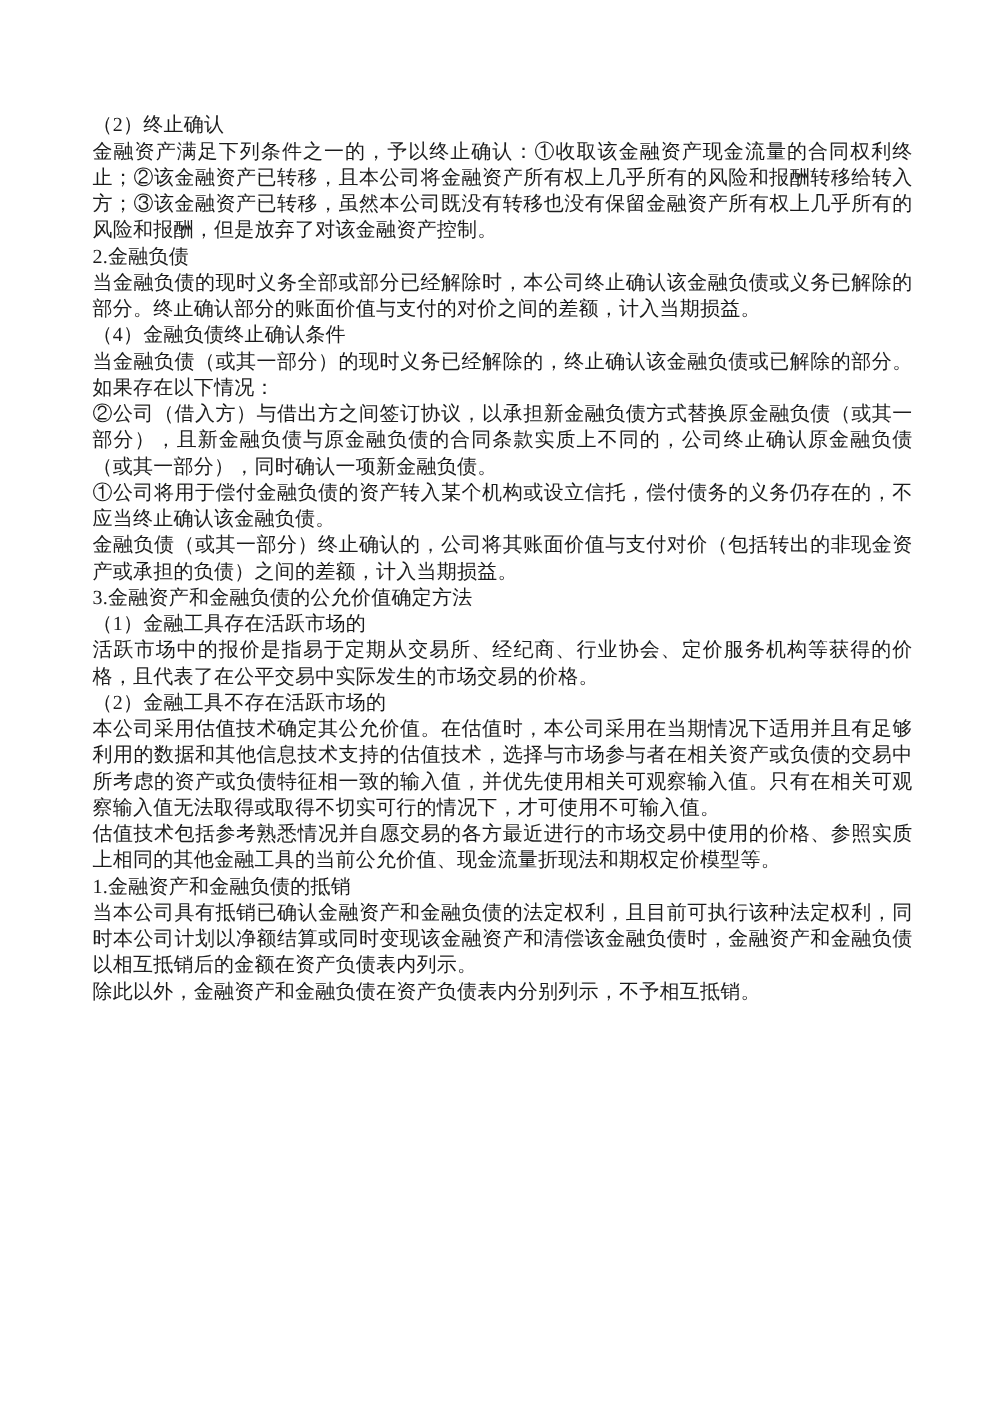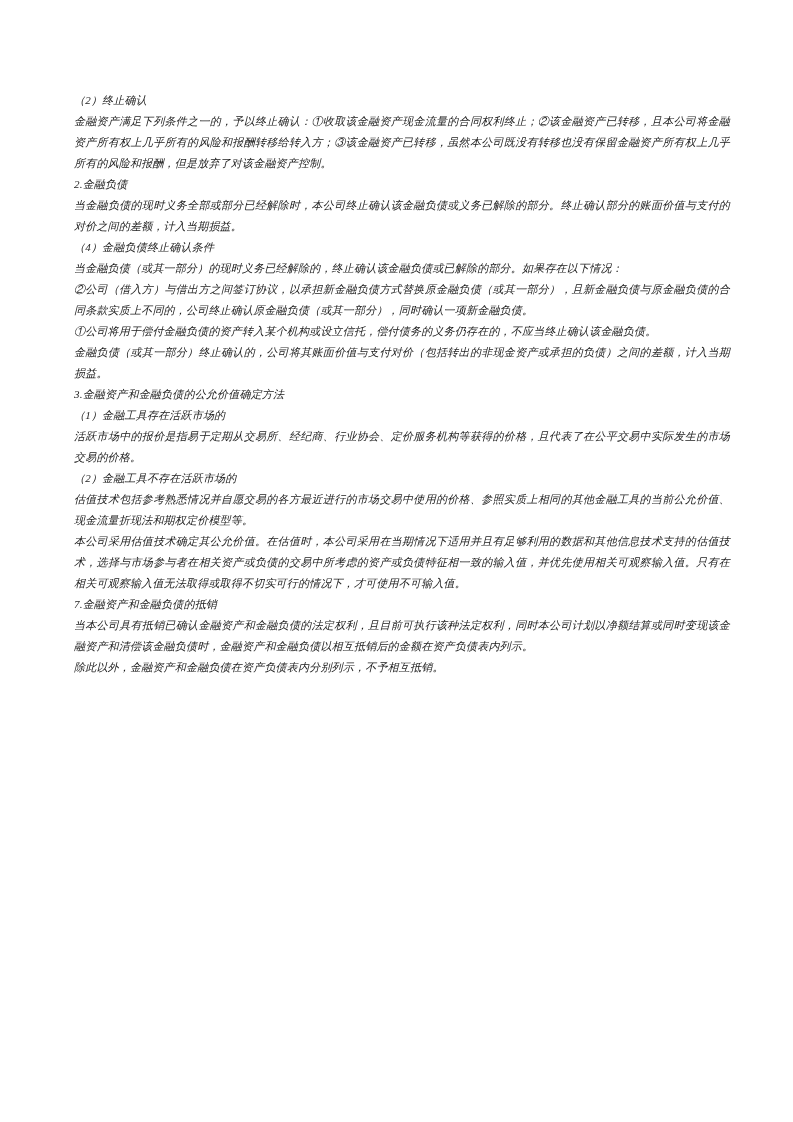--- a/index.html
+++ b/index.html
@@ -14,25 +14,24 @@
     background: #ffffff;
     overflow: hidden;
     font-family: "Liberation Serif", "DejaVu Serif", serif;
   }
   .doc-body {
     position: absolute;
     left: 74px;
     top: 90px;
     width: 656px;
     color: #1c1c1c;
-    font-size: 11px;
+    font-size: 16px;
     line-height: 21px;
     text-align: justify;
     letter-spacing: 0.2px;
-    font-style: italic;
   }
   .doc-body p {
     margin: 0;
     padding: 0;
   }
 </style>
 </head>
 <body>
 
 <div class="page">
@@ -62,23 +61,23 @@
       <p class="para-heading">3.金融资产和金融负债的公允价值确定方法</p>
 
 
       <p class="para-subheading">（1）金融工具存在活跃市场的</p>
 
 
       <p class="para-body">活跃市场中的报价是指易于定期从交易所、经纪商、行业协会、定价服务机构等获得的价格，且代表了在公平交易中实际发生的市场交易的价格。</p>
 
       <p class="para-subheading">（2）金融工具不存在活跃市场的</p>
 
+      <p class="para-body">本公司采用估值技术确定其公允价值。在估值时，本公司采用在当期情况下适用并且有足够利用的数据和其他信息技术支持的估值技术，选择与市场参与者在相关资产或负债的交易中所考虑的资产或负债特征相一致的输入值，并优先使用相关可观察输入值。只有在相关可观察输入值无法取得或取得不切实可行的情况下，才可使用不可输入值。</p>
+
       <p class="para-body">估值技术包括参考熟悉情况并自愿交易的各方最近进行的市场交易中使用的价格、参照实质上相同的其他金融工具的当前公允价值、现金流量折现法和期权定价模型等。</p>
 
-      <p class="para-body">本公司采用估值技术确定其公允价值。在估值时，本公司采用在当期情况下适用并且有足够利用的数据和其他信息技术支持的估值技术，选择与市场参与者在相关资产或负债的交易中所考虑的资产或负债特征相一致的输入值，并优先使用相关可观察输入值。只有在相关可观察输入值无法取得或取得不切实可行的情况下，才可使用不可输入值。</p>
-
-      <p class="para-heading">7.金融资产和金融负债的抵销</p>
+      <p class="para-heading">1.金融资产和金融负债的抵销</p>
 
       <p class="para-body">当本公司具有抵销已确认金融资产和金融负债的法定权利，且目前可执行该种法定权利，同时本公司计划以净额结算或同时变现该金融资产和清偿该金融负债时，金融资产和金融负债以相互抵销后的金额在资产负债表内列示。</p>
 
       <p class="para-body">除此以外，金融资产和金融负债在资产负债表内分别列示，不予相互抵销。</p>
     </div>
 </div>
 
 </body></html>

